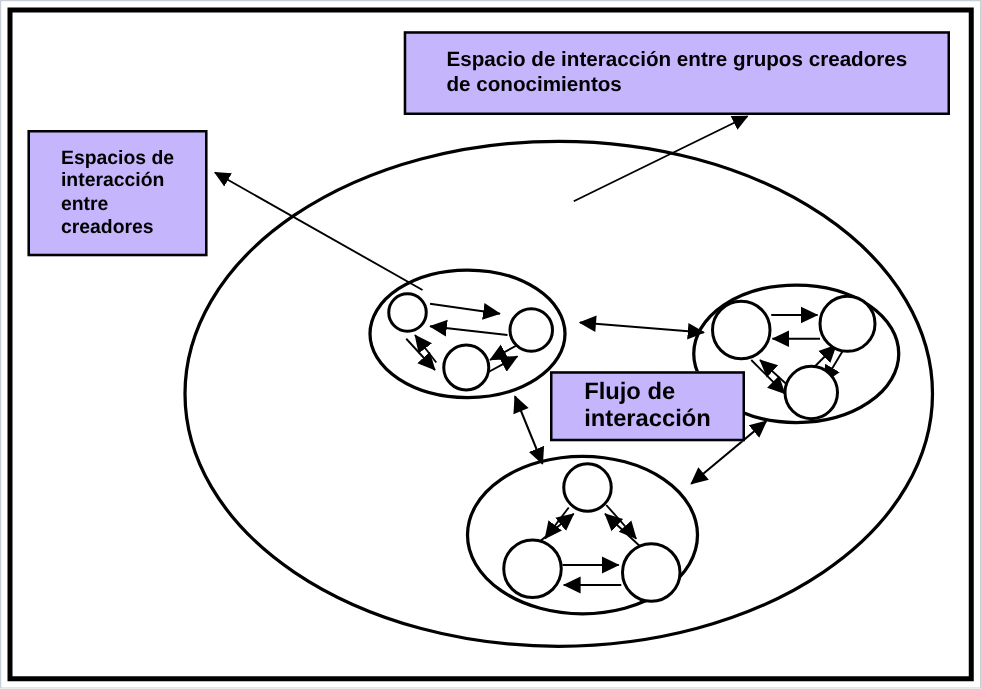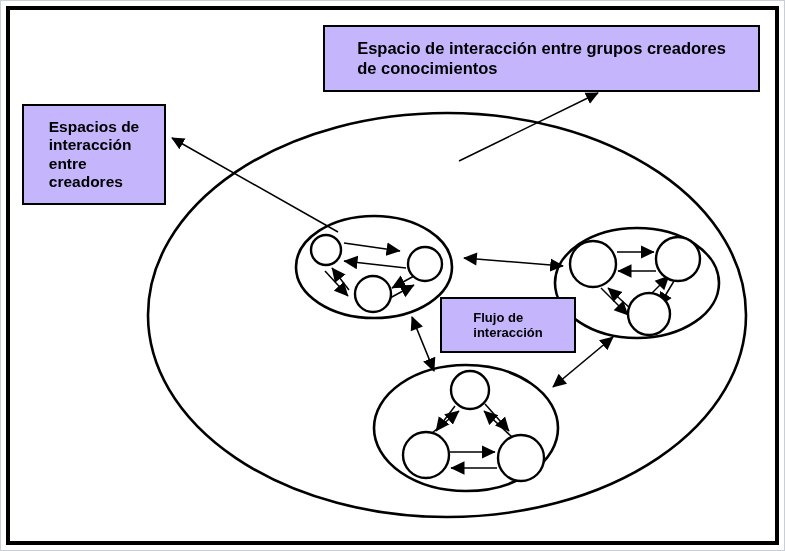--- a/index.html
+++ b/index.html
@@ -67,23 +67,23 @@
     top: 80px;
     width: 144px;
     height: 101px;
     font-size: 15.5px;
     padding: 0 6px;
     margin-top: 24px;
   }
   #box-flujo {
     left: 440px;
     top: 297px;
-    width: 136px;
+    width: 156px;
     height: 56px;
-    font-size: 13px;
+    font-size: 19px;
     padding: 0 24px;
   }
   .label-box span {
     display: block;
   }
 </style>
 </head>
 <body>
 
 <div id="stage">

